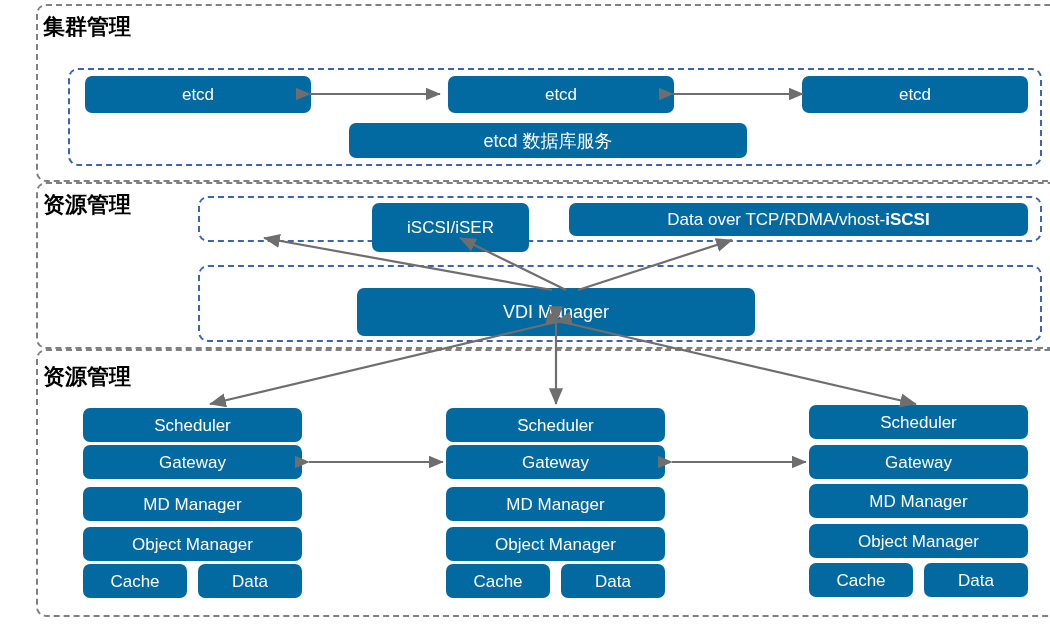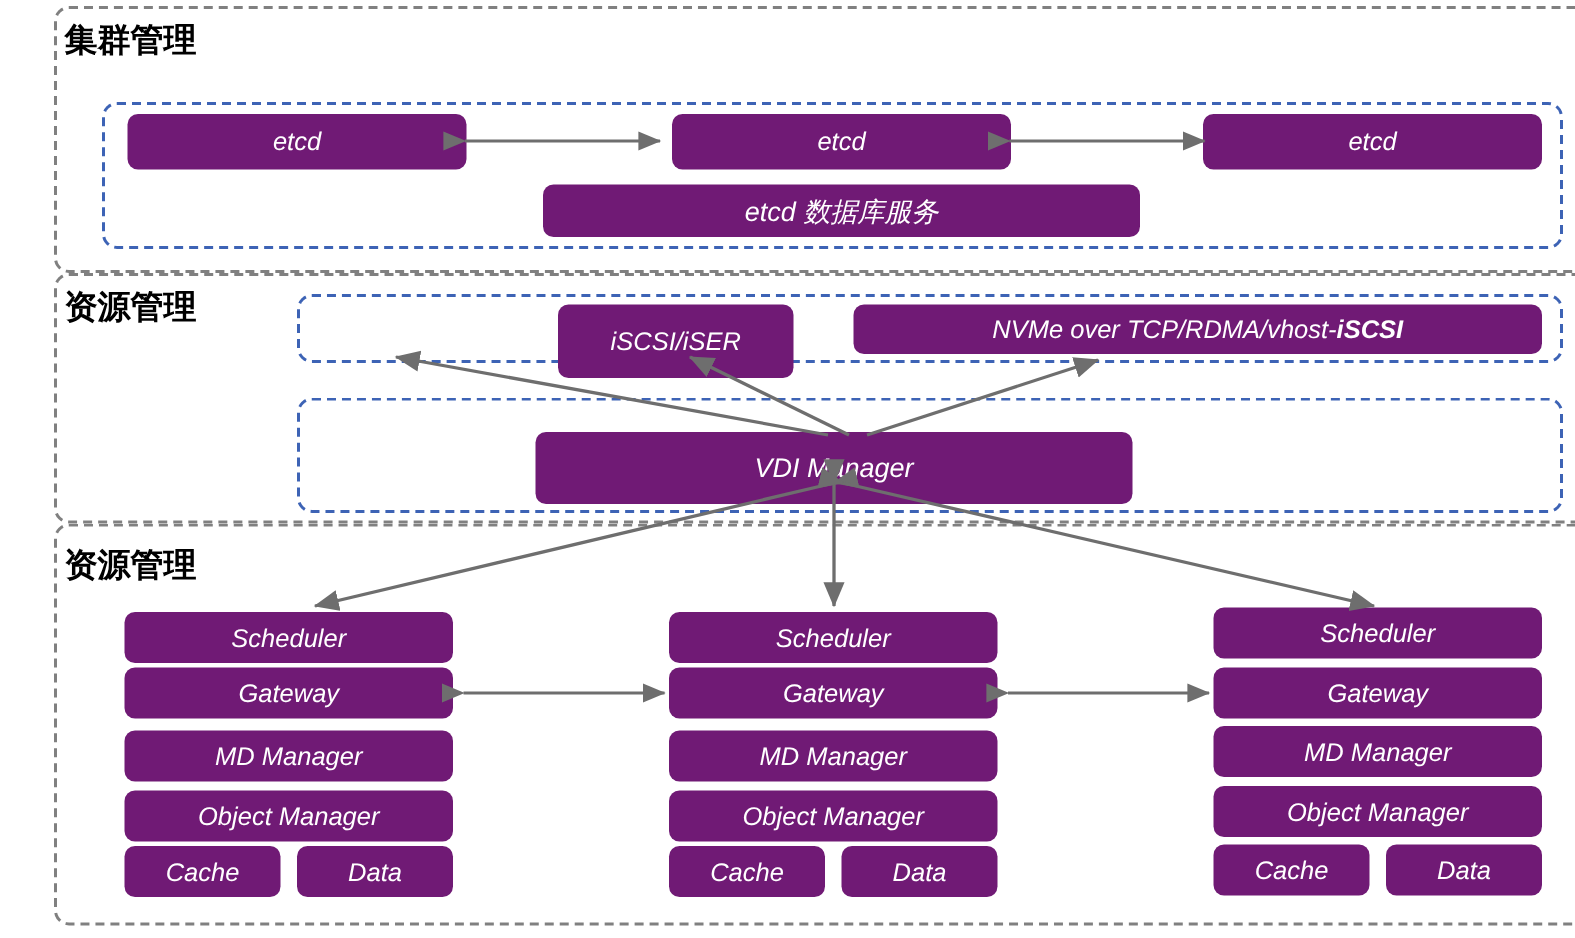--- a/index.html
+++ b/index.html
@@ -36,34 +36,33 @@
     position:absolute;
     border:2px dashed #3d63b5;
     border-radius:10px;
     box-sizing:border-box;
     background:transparent;
   }
 
   
   .node{
     position:absolute;
-    background:#701a75;
+    background:#0369a1;
     border-radius:7px;
     color:#ffffff;
     display:flex;
     align-items:center;
     justify-content:center;
     box-sizing:border-box;
     font-size:17px;
     font-weight:400;
     white-space:nowrap;
     z-index:4;
     text-align:center;
     line-height:1;
-    font-style:italic;
   }
   .node.big{font-size:18px;}
   .node.nvme{font-size:17px;}
   .node .bolded{font-weight:bold;}
 </style>
 </head>
 <body>
 
 <div id="stage">
 
@@ -99,30 +98,30 @@
   </svg>
 
   <div class="section" style="left:4px;top:4px;width:1042px;height:178px;"></div>
   <div class="section-title" style="left:11px;top:12px;">集群管理</div>
 
   <div class="group" style="left:36px;top:68px;width:974px;height:98px;"></div>
 
   <div class="node" style="left:53px;top:76px;width:226px;height:37px;">etcd</div>
   <div class="node" style="left:416px;top:76px;width:226px;height:37px;">etcd</div>
   <div class="node" style="left:770px;top:76px;width:226px;height:37px;">etcd</div>
-  <div class="node big" style="left:330px;top:123px;width:398px;height:35px;">etcd 数据库服务</div>
+  <div class="node big" style="left:317px;top:123px;width:398px;height:35px;">etcd 数据库服务</div>
 
   <div class="section" style="left:4px;top:182px;width:1042px;height:167px;"></div>
   <div class="section-title" style="left:11px;top:190px;">资源管理</div>
 
   <div class="group" style="left:166px;top:196px;width:844px;height:46px;"></div>
 
   <div class="node" style="left:340px;top:203px;width:157px;height:49px;">iSCSI/iSER</div>
   <div class="node nvme" style="left:537px;top:203px;width:459px;height:33px;">
-      <span>NVMe over TCP/RDMA/vhost-</span>
+      <span>Data over TCP/RDMA/vhost-</span>
       <span class="bolded">iSCSI</span>
     </div>
 
   <div class="group" style="left:166px;top:265px;width:844px;height:77px;"></div>
   <div class="node big" style="left:325px;top:288px;width:398px;height:48px;">VDI Manager</div>
 
   <div class="section" style="left:4px;top:349px;width:1042px;height:268px;"></div>
   <div class="section-title" style="left:11px;top:362px;">资源管理</div>
 
   <div class="node" style="left:51px;top:408px;width:219px;height:34px;">Scheduler</div>

